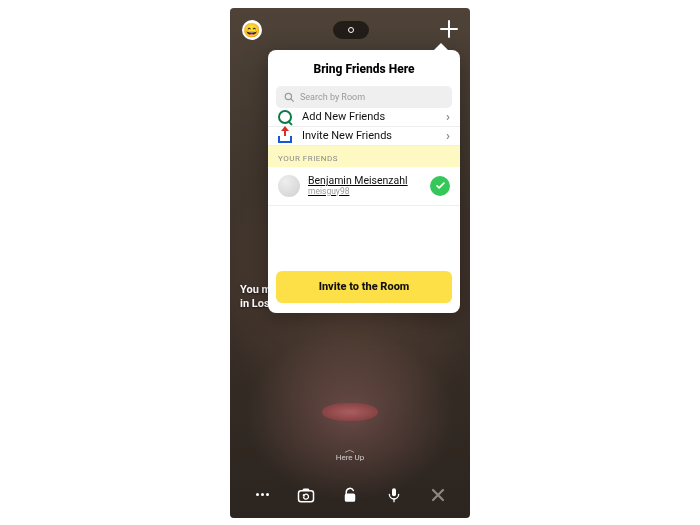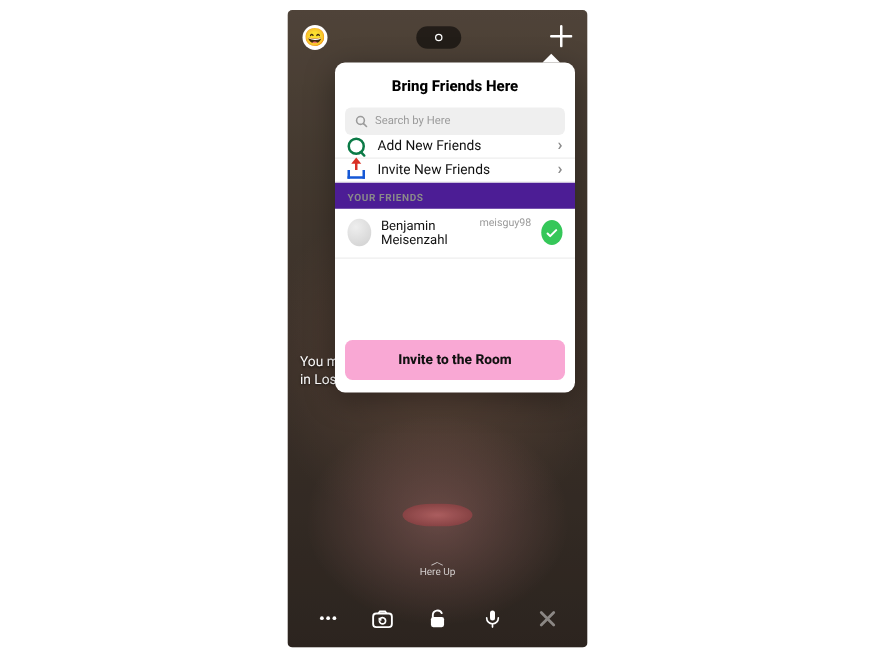--- a/index.html
+++ b/index.html
@@ -44,21 +44,21 @@
   .pill {
     width:36px; height:18px; border-radius:9px;
     background: rgba(0,0,0,0.55);
     display:flex; align-items:center; justify-content:center;
   }
   .pill .dot { width:6px; height:6px; border:1.5px solid #fff; border-radius:50%; }
   .plus { font-size:24px; font-weight:300; color:#fff; }
 
   .msg {
     position:absolute; left:10px; top:275px;
-    font-size:11px; font-weight:400; color:#fff;
+    font-size:11px; font-weight:700; color:#fff;
     text-shadow: 0 1px 2px rgba(0,0,0,0.6);
     line-height:1.35;
   }
 
   
   .pop {
     position:absolute; top:42px; left:38px; right:10px;
     background:#fff; border-radius:8px;
     box-shadow: 0 6px 24px rgba(0,0,0,0.35);
     color:#000;
@@ -102,41 +102,41 @@
   }
   .icon-share .tray { position:absolute; left:0; right:0; bottom:0; height:7px; border:2px solid #1558d6; border-top:none; }
   .icon-share .arrow {
     position:absolute; left:50%; top:-3px; transform:translateX(-50%);
     width:0;height:0;border-left:4px solid transparent;border-right:4px solid transparent;border-bottom:5px solid #d93025;
   }
   .icon-share .stem { position:absolute; left:50%; top:1px; transform:translateX(-50%); width:2px; height:6px; background:#d93025; }
 
   .sect {
     padding:8px 10px 4px; font-size:8px; letter-spacing:0.5px;
-    color:#8a8a8a; font-weight:700; background:#4c1d95;
+    color:#8a8a8a; font-weight:400; background:#fef9c3;
   }
   .friend {
     display:flex; align-items:center; gap:8px;
     padding:8px 10px; border-bottom:1px solid #eee;
   }
   .avatar {
     width:22px; height:22px; border-radius:50%;
     background: radial-gradient(circle at 35% 30%, #eee, #cfcfcf);
   }
-  .friend .txt { display:flex; line-height:1.1; }
+  .friend .txt { display:flex; flex-direction:column; line-height:1.1;text-decoration:underline; }
   .friend .name { font-size:10.5px; color:#111; }
   .friend .user { font-size:8.5px; color:#9b9b9b; }
   .check {
     margin-left:auto; width:20px; height:20px; border-radius:50%;
     background:#35c759; display:flex; align-items:center; justify-content:center;
   }
 
   .invite-btn {
     margin:65px 8px 0; height:32px; border-radius:6px;
-    background:#f9a8d4; display:flex; align-items:center; justify-content:center;
+    background:#fde047; display:flex; align-items:center; justify-content:center;
     font-weight:800; font-size:11px; color:#111;text-align:center;
   }
 
   
   .swipe {
     position:absolute; left:50%; bottom:56px; transform:translateX(-50%);
     text-align:center; color: rgba(255,255,255,0.75); font-size:8px;
   }
   .swipe .chv { font-size:11px; line-height:0.5; display:block; }
   .bottombar {
@@ -175,21 +175,21 @@
   </div>
 
   <div class="pop">
     <div class="title">Bring Friends Here</div>
 
     <div class="search">
       <svg width="10" height="10" viewBox="0 0 16 16" fill="none">
           <circle cx="7" cy="7" r="5" stroke="#9b9b9b" stroke-width="2"></circle>
           <path d="M11 11l4 4" stroke="#9b9b9b" stroke-width="2" stroke-linecap="round"></path>
         </svg>
-      <span class="ph">Search by Here</span>
+      <span class="ph">Search by Room</span>
     </div>
 
     <div class="row">
       <span class="icon-circ"></span>
       <span class="label">Add New Friends</span>
       <span class="chev">›</span>
     </div>
 
     <div class="row">
       <span class="icon-share">

